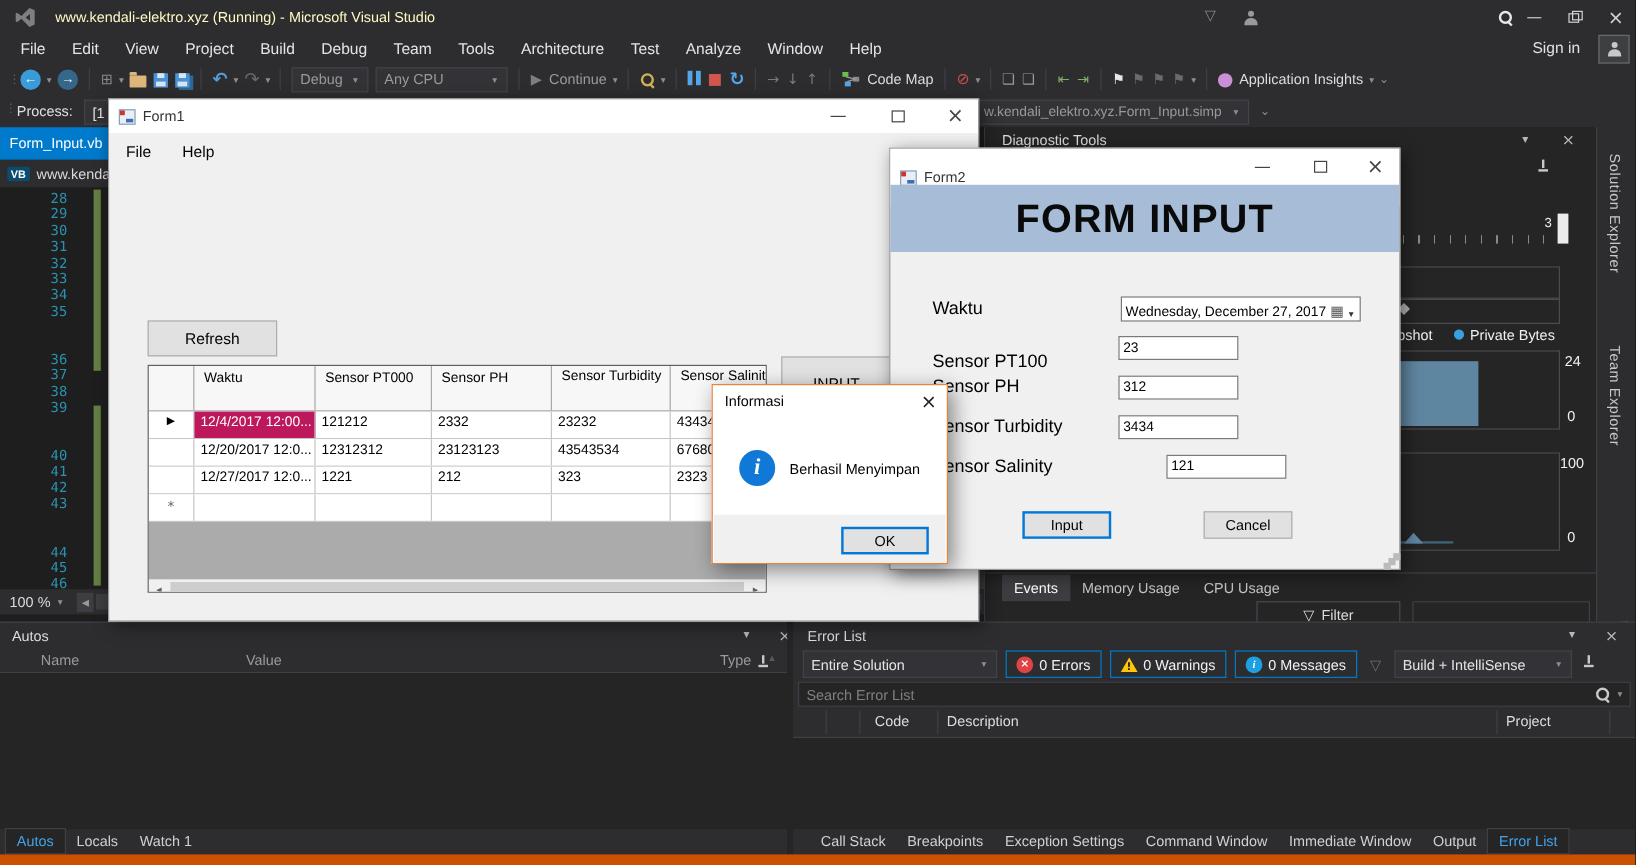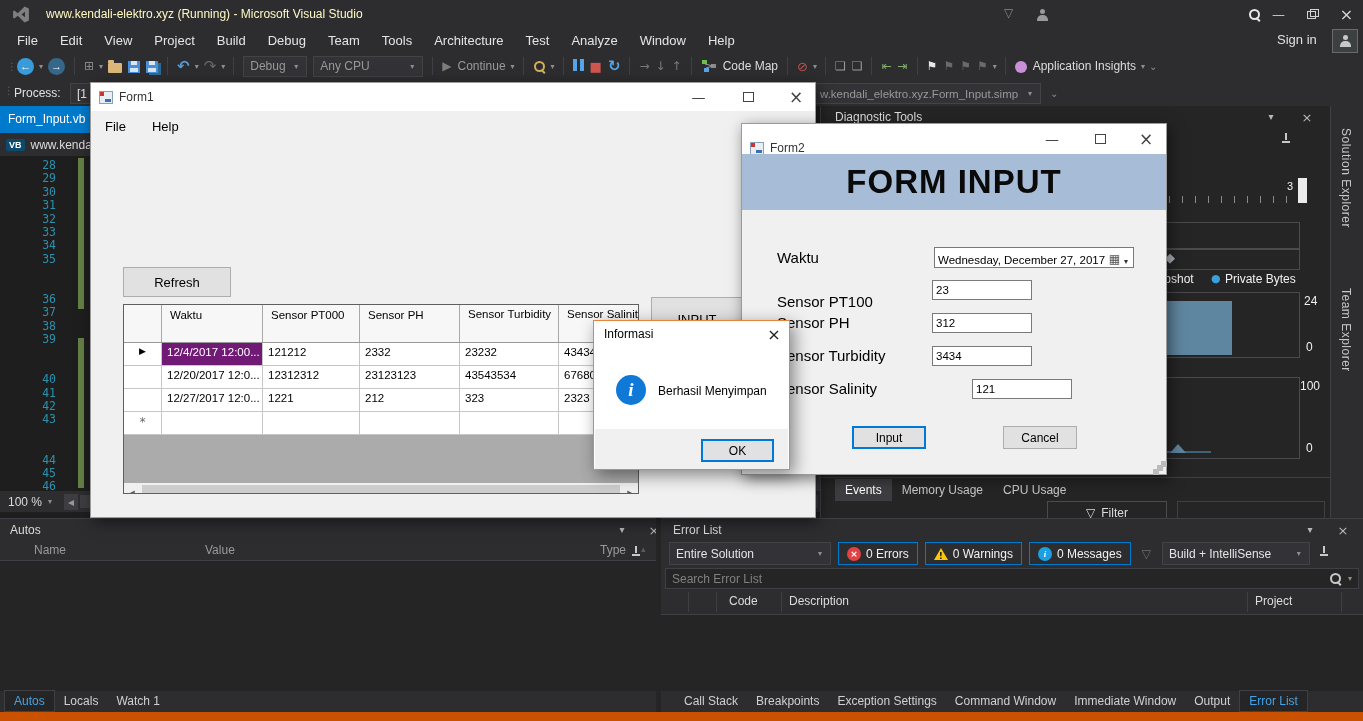--- a/index.html
+++ b/index.html
@@ -89,21 +89,21 @@
   .fbtn{background:#e1e1e1;border:1px solid #adadad;display:flex;align-items:center;justify-content:center;color:#000;box-sizing:border-box}
   .focusbtn{border:2px solid #0078d7}
   .wininput{background:#fff;border:1px solid #7a7a7a;font-size:11.5px;padding:1px 3px;box-sizing:border-box;font-family:"Liberation Sans",sans-serif;color:#000;outline:none}
   
   .dgv{background:#fff;border:1px solid #5f5f5f;overflow:hidden;box-sizing:border-box}
   .dgv-row{display:flex;height:22px;border-bottom:1px solid #c6c6c6;background:#fff}
   .dgv-hdr{display:flex;height:37px;border-bottom:1px solid #999;background:#f7f7f7}
   .cell{border-right:1px solid #c6c6c6;box-sizing:border-box;font-size:11.5px;padding:3px 0 0 5px;white-space:nowrap;overflow:hidden;flex:none}
   .hcell{border-right:1px solid #a8a8a8;box-sizing:border-box;font-size:11.5px;padding:3px 0 0 8px;white-space:normal;overflow:hidden;flex:none;line-height:14px}
   .c0{width:38px}.c1{width:101px}.c2{width:97px}.c3{width:100px}.c4{width:99px}.c5{width:100px}
-  .selcell{background:#701a75;color:#fff}
+  .selcell{background:#be185d;color:#fff}
   .formicon{display:inline-block;width:14px;height:13px;position:relative;background:#e8eef4;border:1px solid #8aa0b8;box-sizing:border-box}
   .formicon::before{content:"";position:absolute;left:0;top:0;width:4px;height:4px;background:#c33}
   .formicon::after{content:"";position:absolute;right:1px;bottom:1px;width:6px;height:3px;background:#3b6fb6}
 </style>
 </head>
 <body>
 
 <div class="screen">
 
   <div class="a titlebar">

